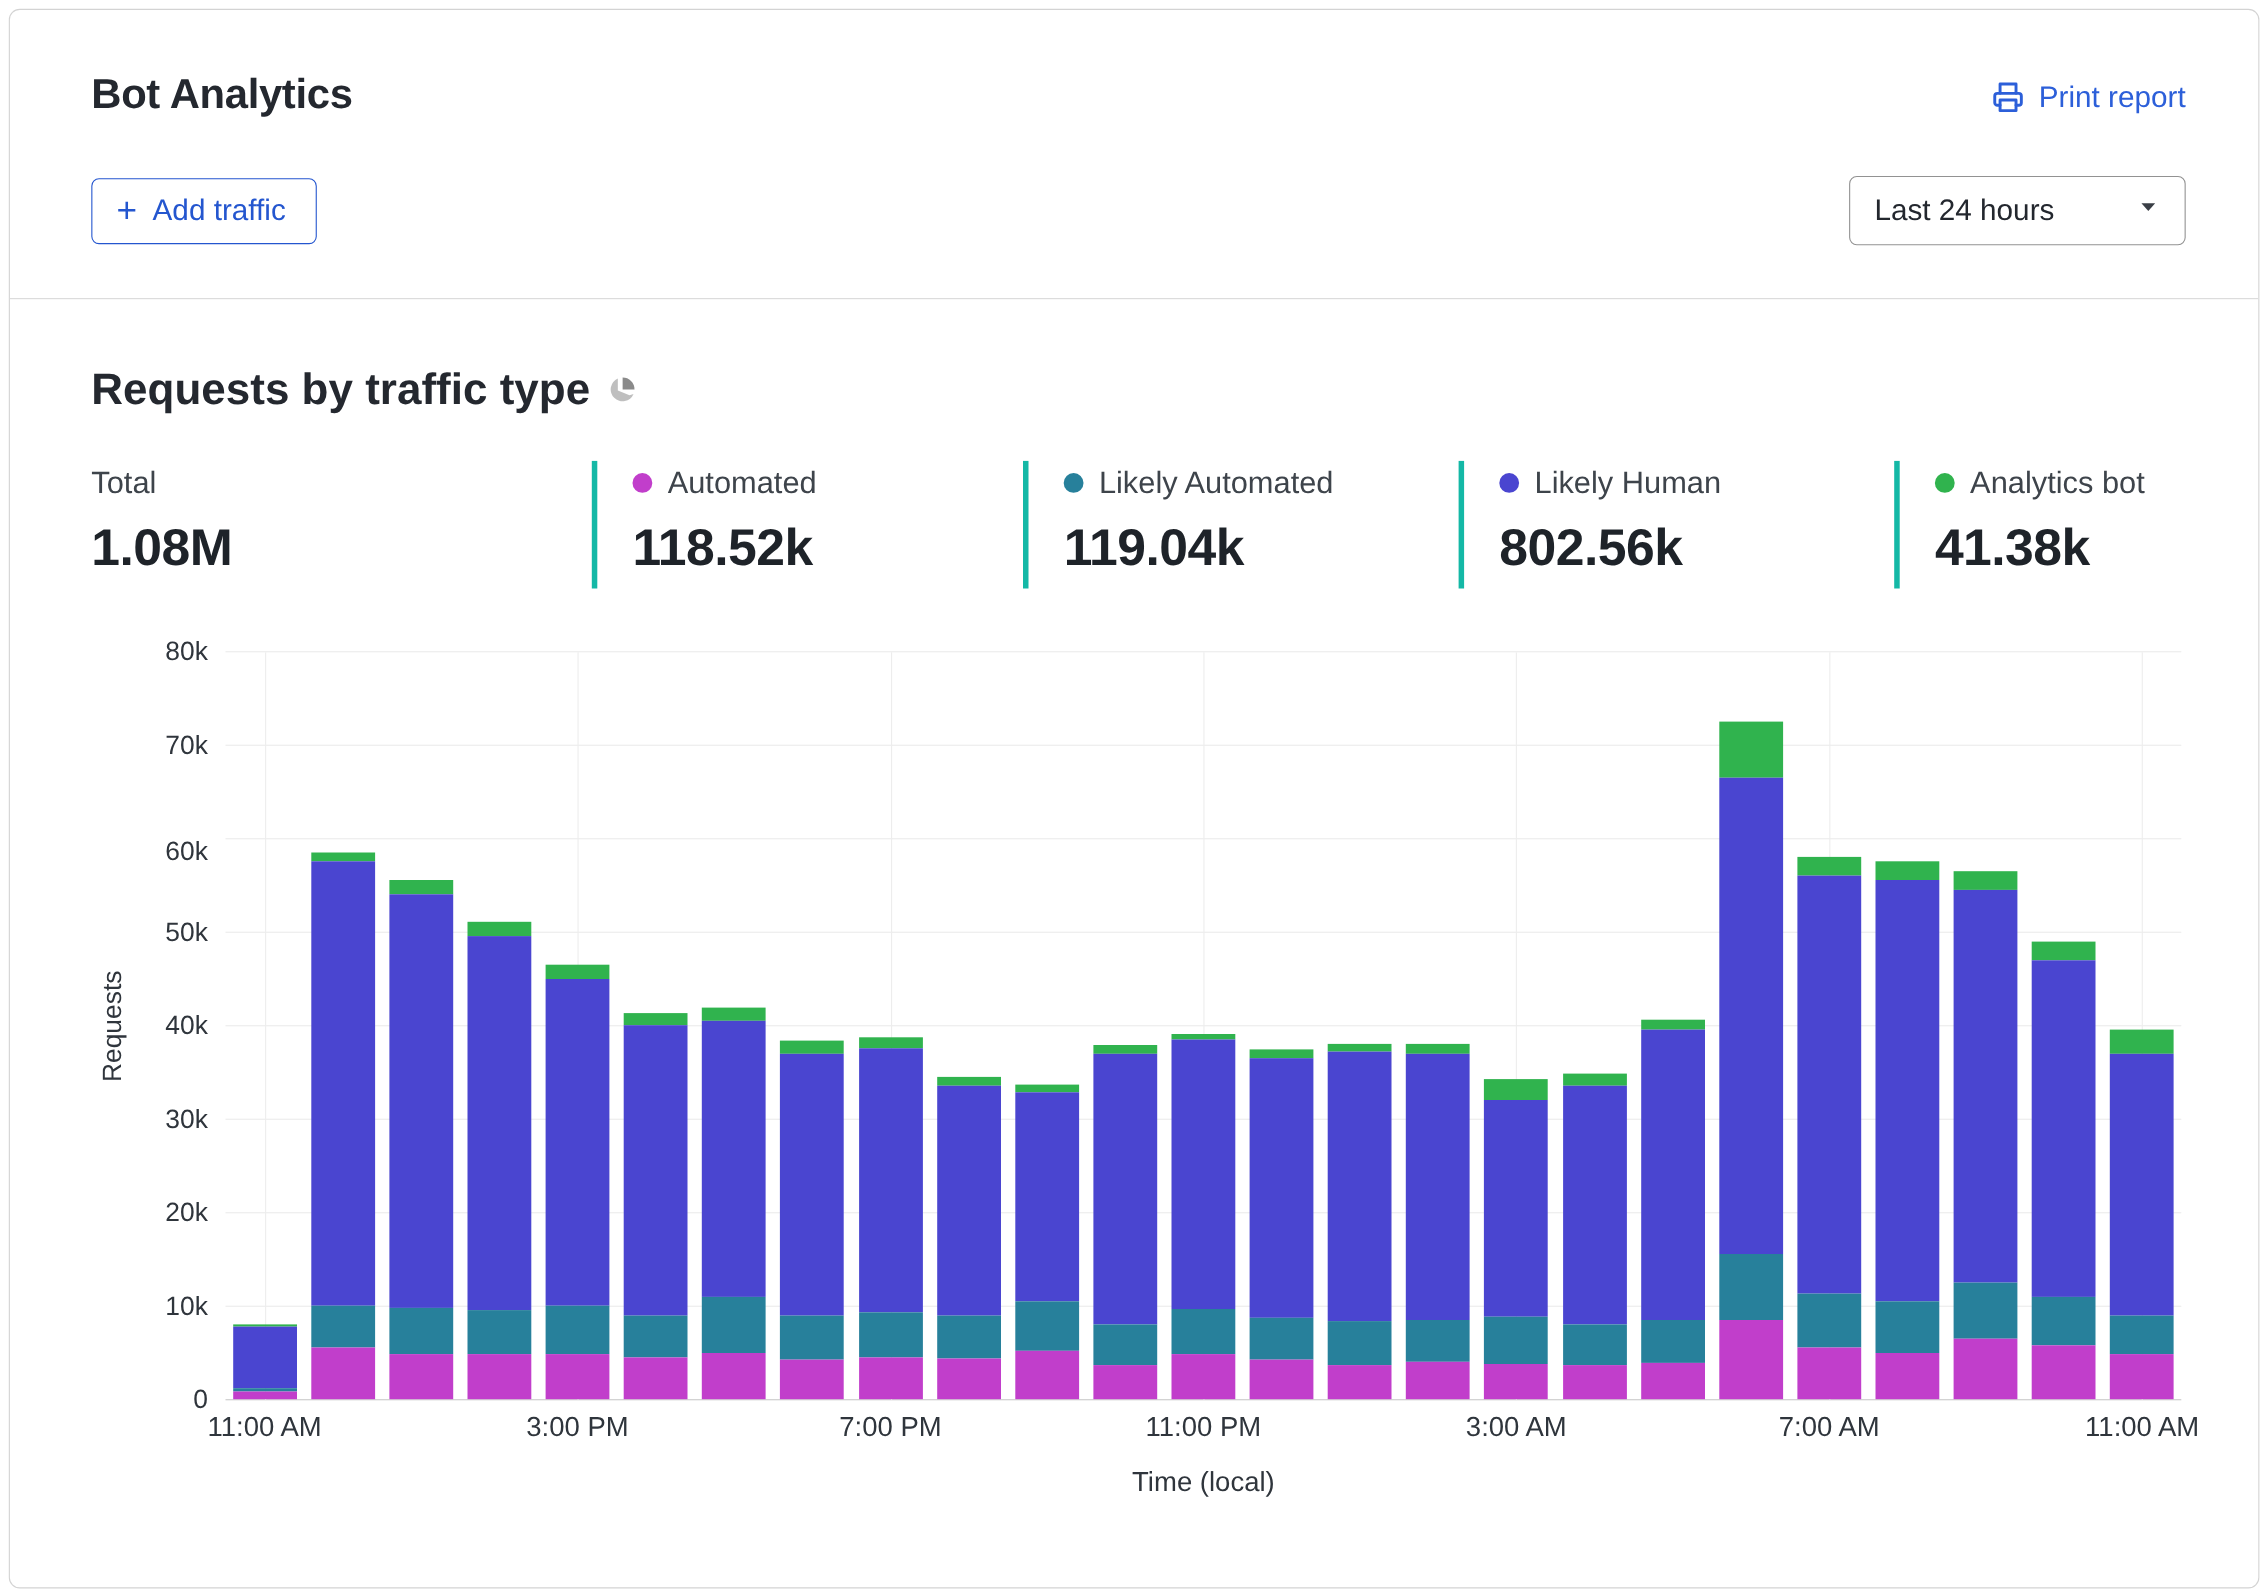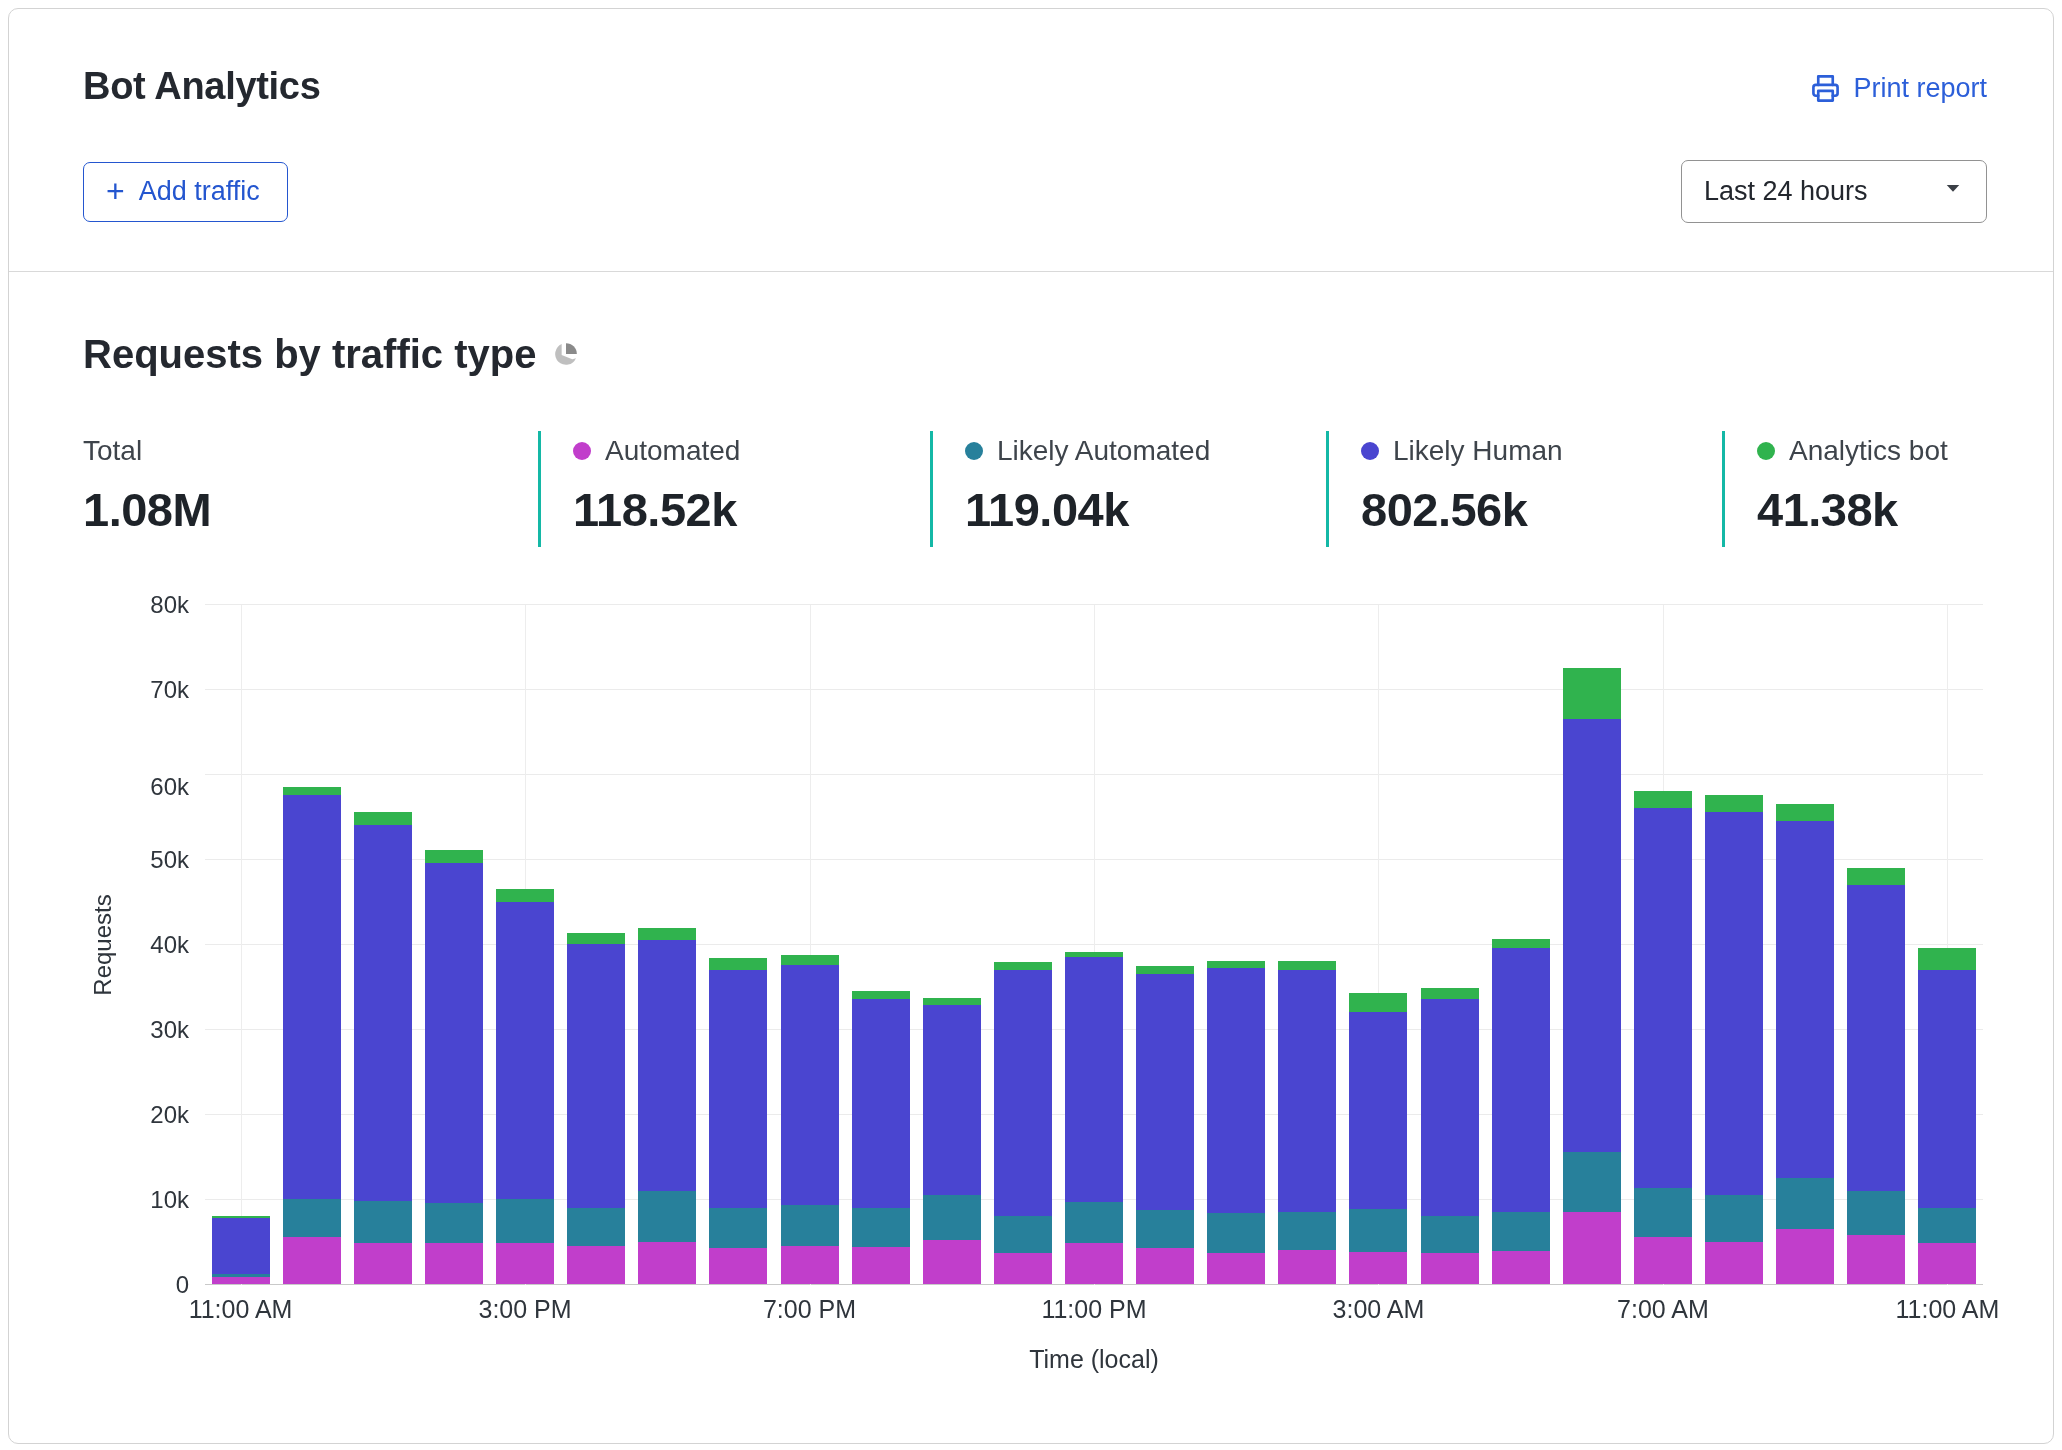--- a/index.html
+++ b/index.html
@@ -45,22 +45,22 @@
   }
   .divider { border-top: 1px solid #d9d9d9; }
 
   
   .analytics { padding: 60px 70px 0 74px; }
   .section-heading-row { display: flex; align-items: center; gap: 17px; }
   .section-heading { font-size: 40px; font-weight: 700; color: #24282f; }
   .pie-icon { color: #8a8a8a; margin-top: 3px; }
 
   .stats-row { display: flex; margin-top: 42px; }
-  .stat-col { padding-top: 4px; padding-bottom: 10px; margin-top: 12px; }
-  .stat-col + .stat-col { border-left: 3px solid #14b8a6; padding-left: 32px; }
+  .stat-col { padding-top: 4px; padding-bottom: 10px; }
+  .stat-col + .stat-col { border-left: 5px solid #14b8a6; padding-left: 32px; }
   .stat-col-0 { width: 455px; }
   .stat-col-1 { width: 392px; }
   .stat-col-2 { width: 396px; }
   .stat-col-3 { width: 396px; }
   .stat-col-4 { flex: 1; }
   .stat-label-row { display: flex; align-items: center; gap: 14px; font-size: 28px; color: #3e444b; }
   .stat-dot { width: 18px; height: 18px; border-radius: 50%; flex: 0 0 auto; }
   .stat-value { font-size: 47px; font-weight: 700; color: #1e2329; margin-top: 15px; letter-spacing: -0.5px; }
 
   

